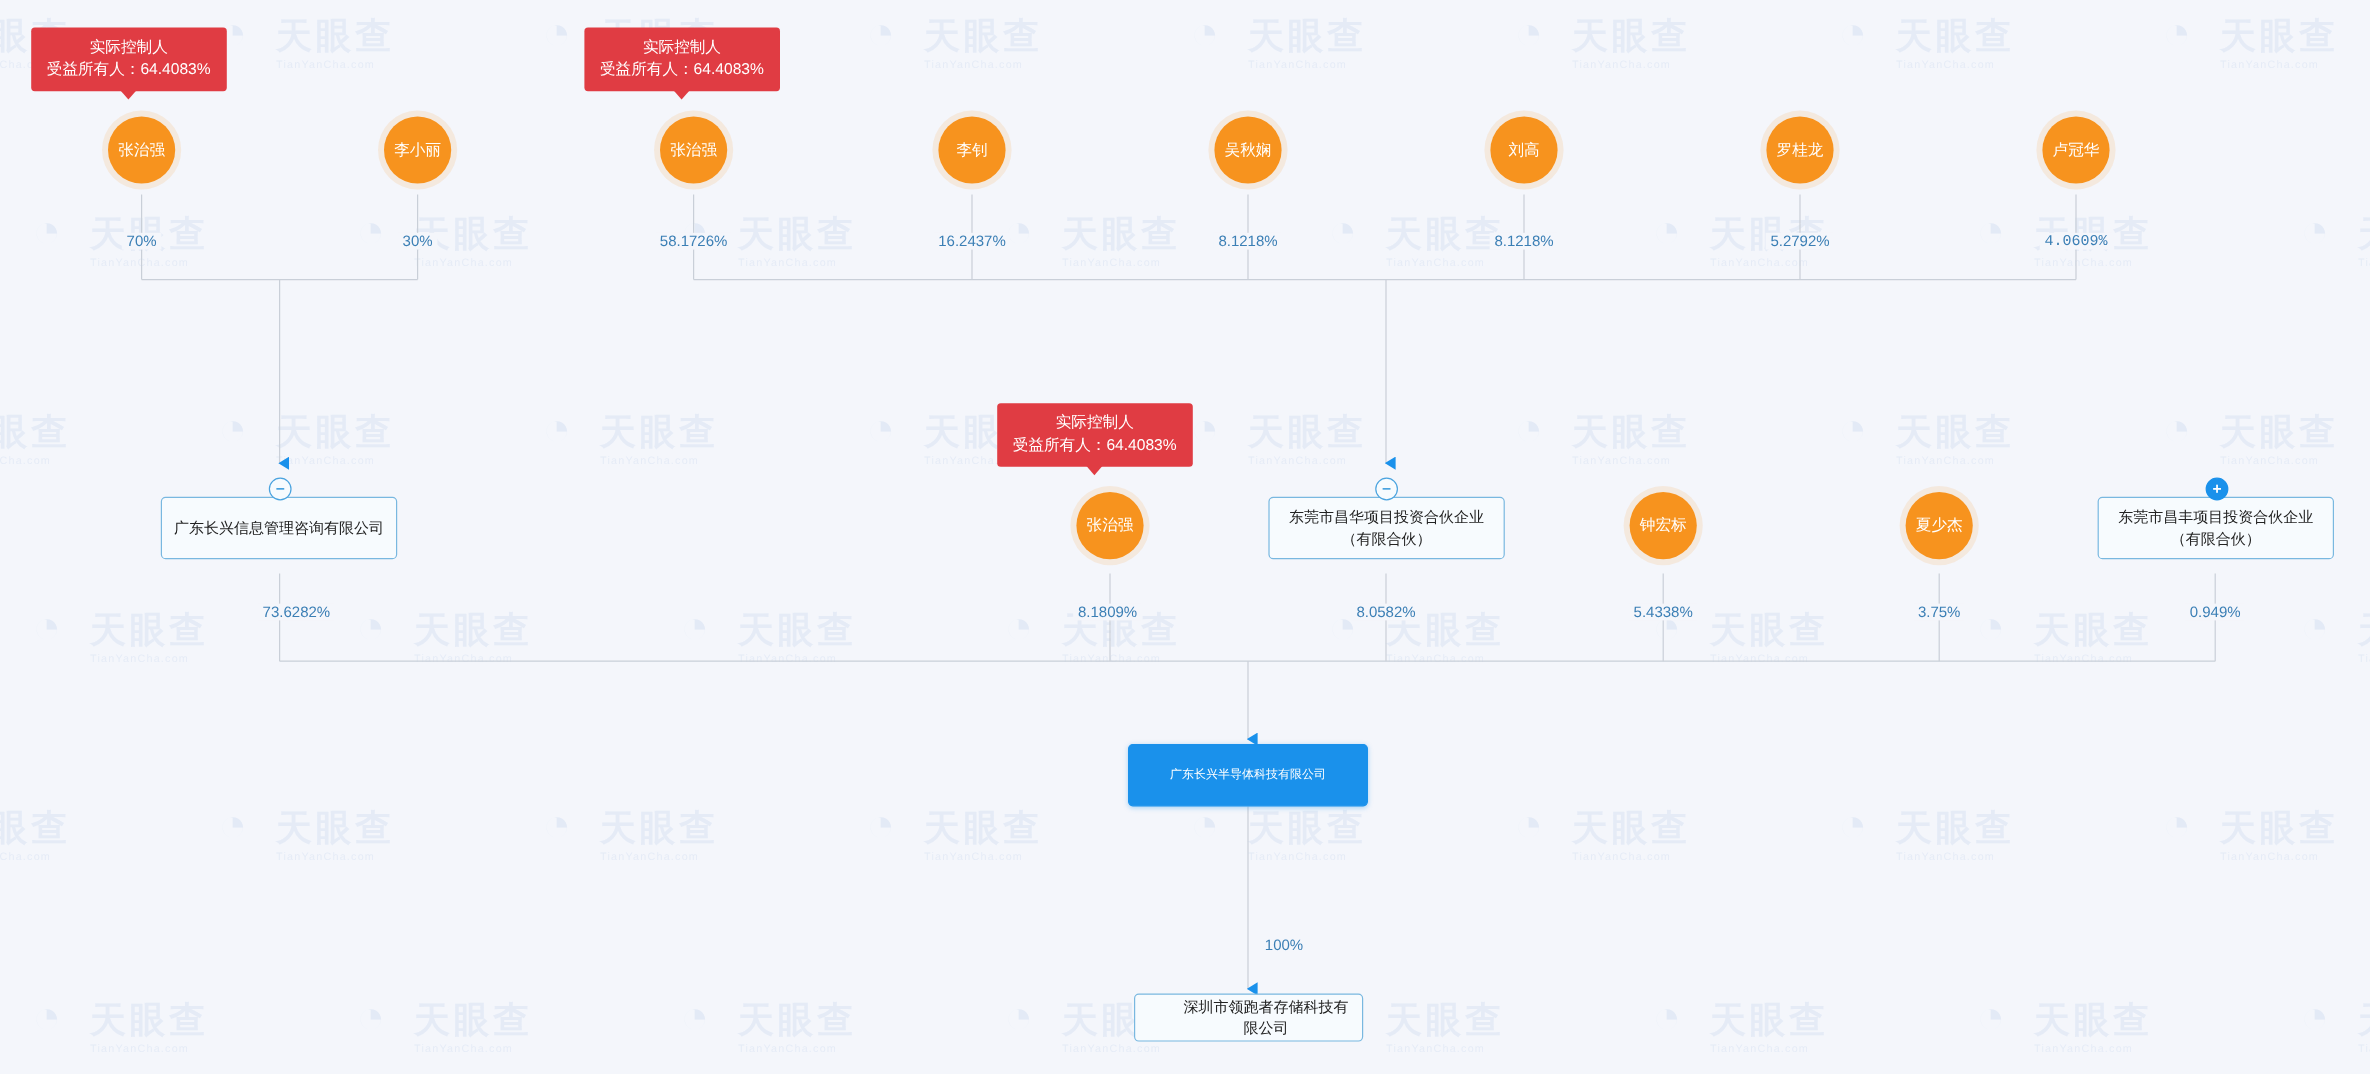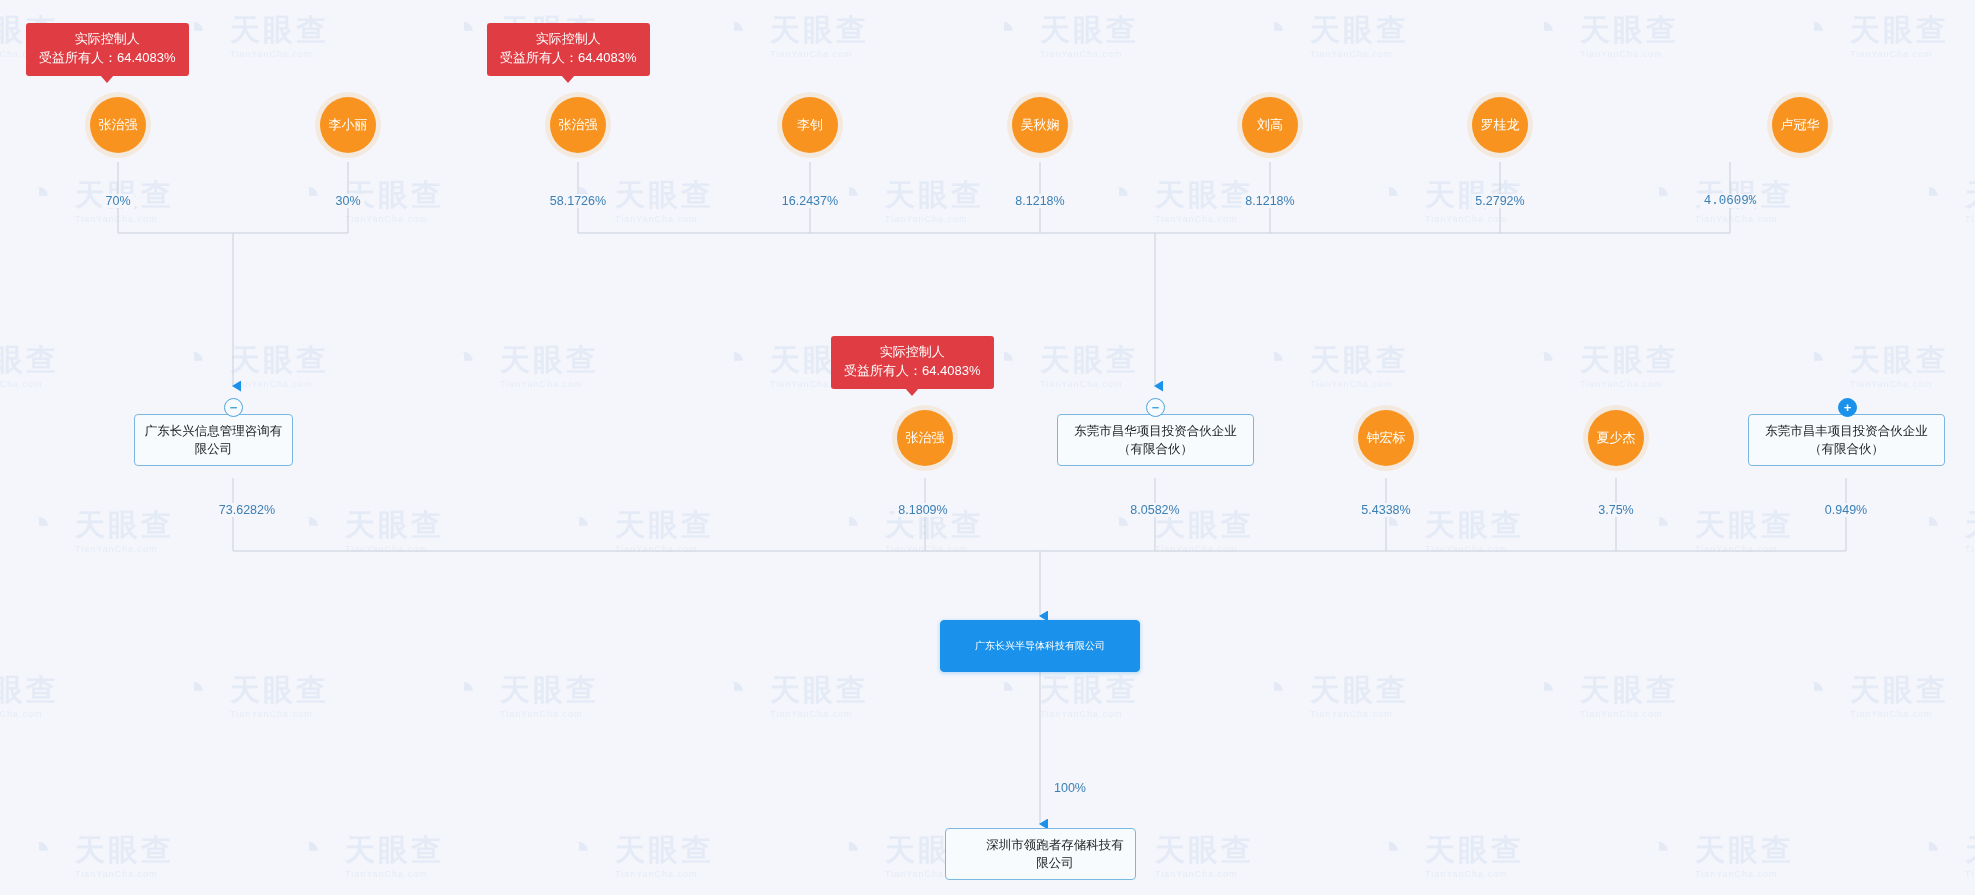--- a/index.html
+++ b/index.html
@@ -299,42 +299,42 @@
     </div>
   <div class="person" style="left:1012px;top:97px;">
       <span>吴秋娴</span>
     </div>
   <div class="person" style="left:1242px;top:97px;">
       <span>刘高</span>
     </div>
   <div class="person" style="left:1472px;top:97px;">
       <span>罗桂龙</span>
     </div>
-  <div class="person" style="left:1772px;top:97px;">
+  <div class="person" style="left:1702px;top:97px;">
       <span>卢冠华</span>
     </div>
 
   <div class="pct" style="left:118px;top:194px;">70%</div>
   <div class="pct" style="left:348px;top:194px;">30%</div>
   <div class="pct" style="left:578px;top:194px;">58.1726%</div>
   <div class="pct" style="left:810px;top:194px;">16.2437%</div>
   <div class="pct" style="left:1040px;top:194px;">8.1218%</div>
   <div class="pct" style="left:1270px;top:194px;">8.1218%</div>
   <div class="pct" style="left:1500px;top:194px;">5.2792%</div>
   <div class="pct" style="left:1730px;top:194px;font-family:Liberation Mono, monospace;">4.0609%</div>
 
   <div class="badge" style="left:831px;top:336px;">
     <span class="l1">实际控制人</span>
     <span class="l2">受益所有人：64.4083%</span>
   </div>
 
   <div class="toggle minus" style="left:224px;top:398px;">
       <span>−</span>
     </div>
-  <div class="box" style="left:134px;top:414px;width:159px;height:52px;">
+  <div class="box" style="left:134px;top:414px;width:197px;height:52px;">
     <span>广东长兴信息管理咨询有限公司</span>
   </div>
 
   <div class="person" style="left:897px;top:410px;">
     <span>张治强</span>
   </div>
 
   <div class="toggle minus" style="left:1146px;top:398px;">
       <span>−</span>
     </div>
@@ -362,17 +362,17 @@
   <div class="pct" style="left:1155px;top:503px;">8.0582%</div>
   <div class="pct" style="left:1386px;top:503px;">5.4338%</div>
   <div class="pct" style="left:1616px;top:503px;">3.75%</div>
   <div class="pct" style="left:1846px;top:503px;">0.949%</div>
 
   <div class="box primary" style="left:940px;top:620px;width:200px;height:52px;">
     <span>广东长兴半导体科技有限公司</span>
   </div>
 
   <div class="pct" style="left:1040px;top:781px;margin-left:30px;">100%</div>
-  <div class="box" style="left:945px;top:828px;width:191px;height:52px;padding-left:36px;">
+  <div class="box" style="left:945px;top:828px;width:191px;height:40px;padding-left:36px;">
     <span>深圳市领跑者存储科技有限公司</span>
   </div>
 
 </div>
 
 </body></html>

